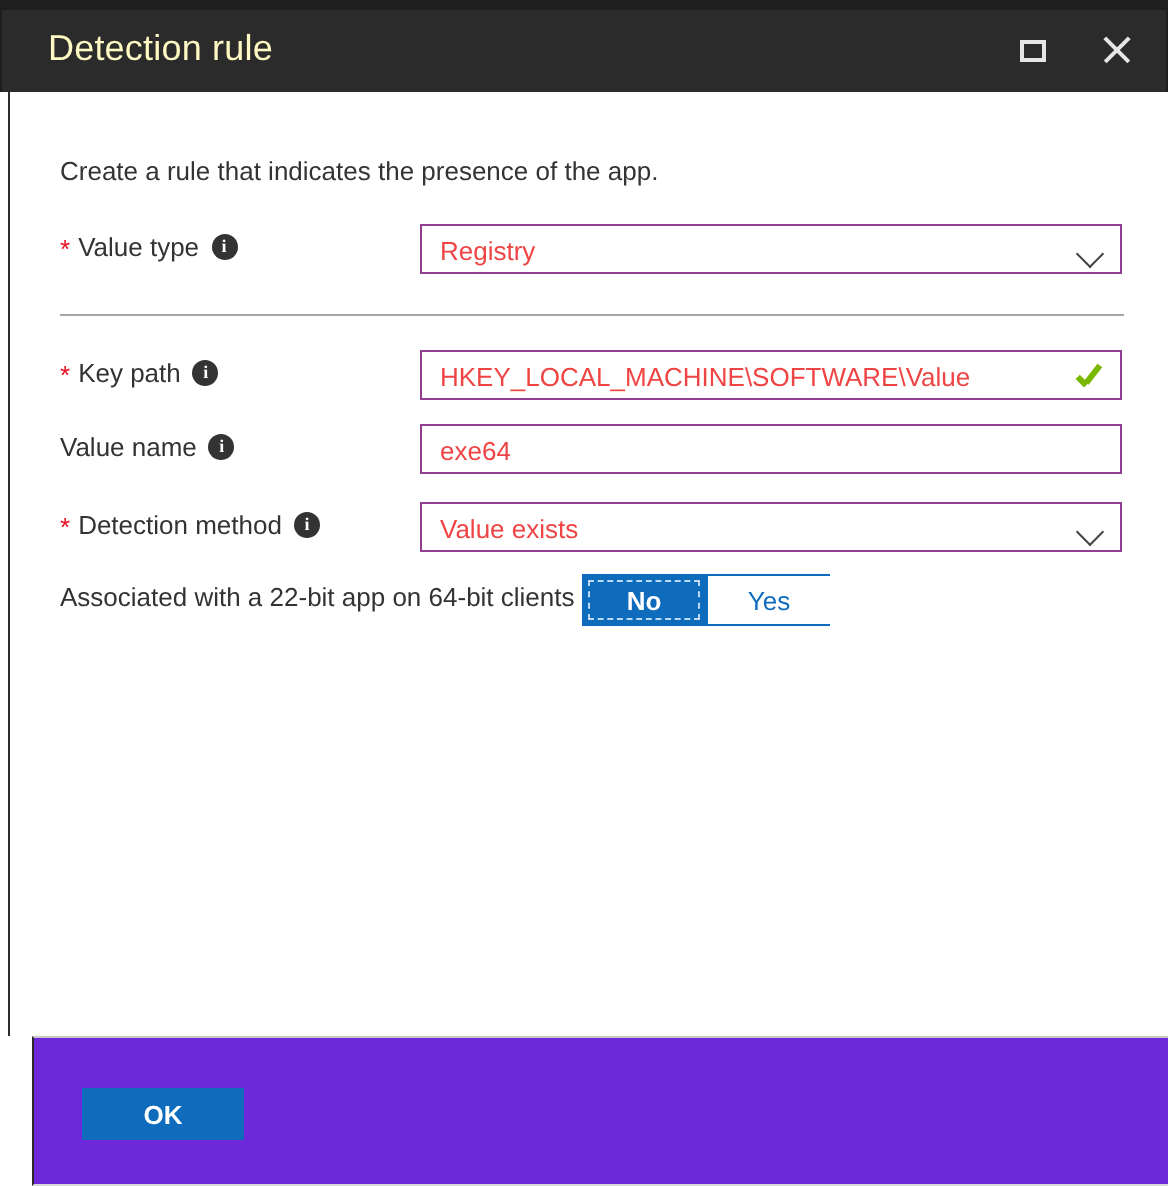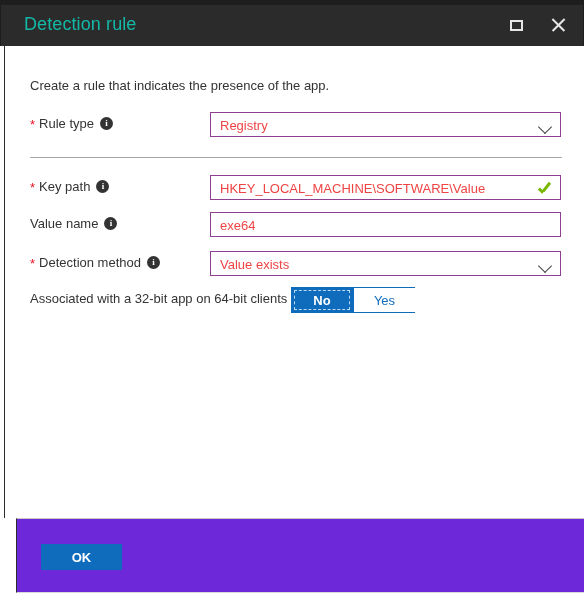--- a/index.html
+++ b/index.html
@@ -33,21 +33,21 @@
     border-top: 5px solid #1e1e1e;
     border-left: 1px solid #1e1e1e;
     border-right: 1px solid #1e1e1e;
   }
   .titlebar-title {
     position: absolute;
     left: 23px;
     top: 9px;
     font-size: 18px;
     font-weight: 400;
-    color: #14b8a6;
+    color: #fef9c3;
     letter-spacing: 0.1px;
     white-space: nowrap;
   }
   .titlebar-buttons {
     position: absolute;
     right: 10px;
     top: 8px;
     display: flex;
     align-items: center;
     gap: 12px;
@@ -326,21 +326,21 @@
     </div>
   </div>
 
   <div class="content">
 
     <div class="intro">Create a rule that indicates the presence of the app.</div>
 
     <div class="field-row" style="top:66px;">
       <div class="field-label">
         <span class="req-star">*</span>
-        <span>Rule type</span>
+        <span>Value type</span>
         <span class="info-icon">i</span>
       </div>
       <div class="field-control">
         <span class="value">Registry</span>
         <span class="chevron"></span>
       </div>
     </div>
 
     <div class="divider" style="top:111px;"></div>
 
@@ -373,21 +373,21 @@
         <span class="info-icon">i</span>
       </div>
       <div class="field-control">
         <span class="value">Value exists</span>
         <span class="chevron"></span>
       </div>
     </div>
 
     <div class="toggle-row" style="top:241px;">
       <div class="toggle-label">
-        <span>Associated with a 32-bit app on 64-bit clients</span>
+        <span>Associated with a 22-bit app on 64-bit clients</span>
         <span class="info-icon">i</span>
       </div>
       <div class="toggle">
         <div class="toggle-opt on">No</div>
         <div class="toggle-opt off">Yes</div>
       </div>
     </div>
 
   </div>
 

